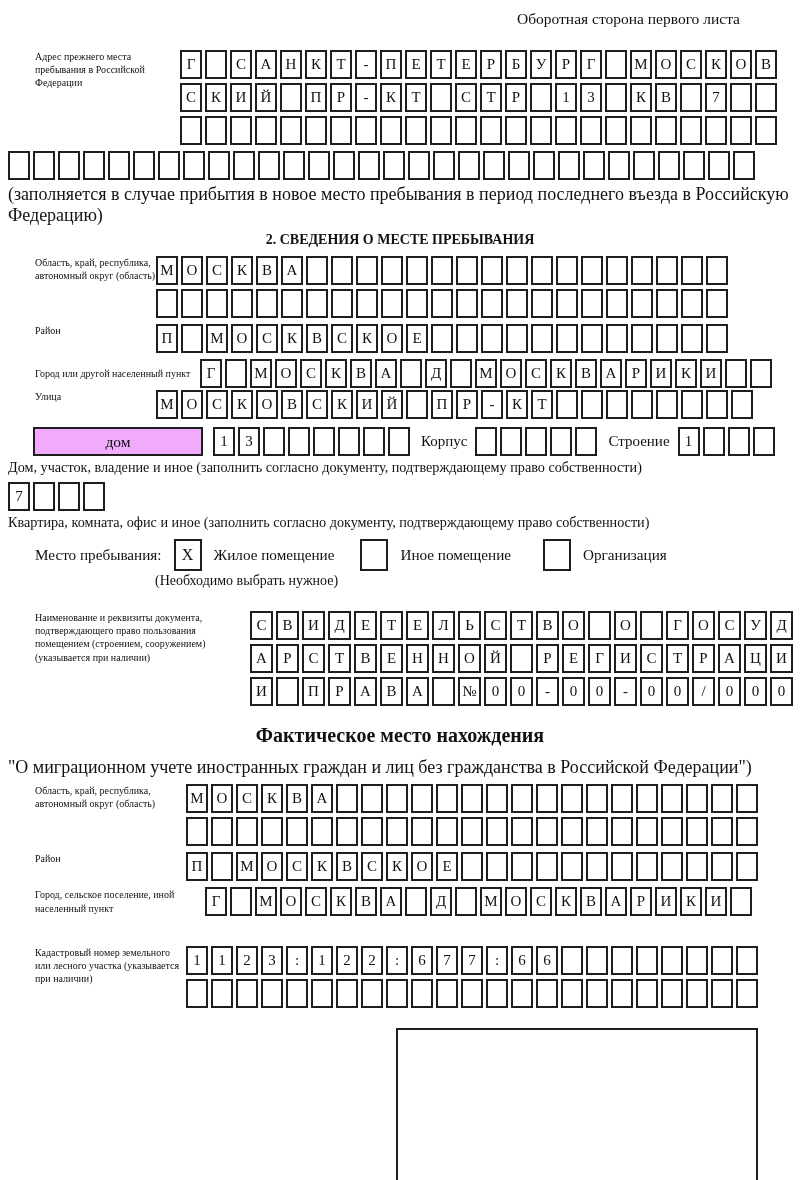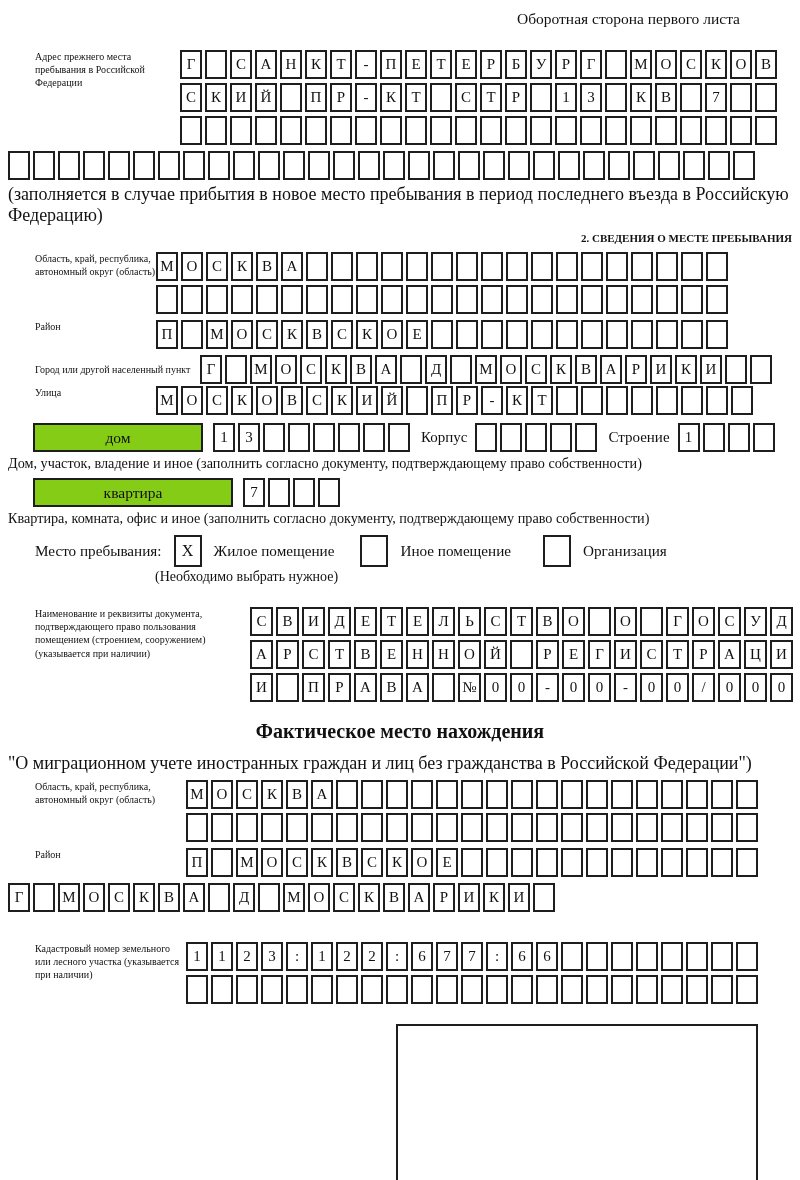--- a/index.html
+++ b/index.html
@@ -11,25 +11,25 @@
   .row.vcenter{align-items:center;}
   .lbl{font-size:10px;line-height:1.32;padding-left:27px;box-sizing:border-box;flex:0 0 auto;}
   .gridcol{display:flex;flex-direction:column;flex:0 0 auto;}
   .grid{display:flex;margin-bottom:4px;}
   .cell{flex:0 0 auto;width:18px;height:25px;border:2px solid #1e1e1e;margin-right:3px;
         display:flex;align-items:center;justify-content:center;font-size:15px;background:#fff;}
   .cell-wide .cell{width:19px;}
   .fullrow{margin:2px 0 4px 0;}
   .note{font-size:18px;margin:2px 0 6px 0;}
   .note-left{font-size:14.2px;text-align:left;margin:3px 0 6px 0;}
-  .sect-title{font-size:11px;font-weight:bold;text-align:right;margin:6px 0 8px 0;}
+  .sect-title{font-size:14px;font-weight:bold;text-align:center;margin:6px 0 8px 0;}
   .sub-title{font-size:20px;font-weight:bold;text-align:center;margin:14px 0 10px 0;}
 
   .widebox{border:2px solid #1e1e1e;height:29px;display:flex;align-items:center;justify-content:center;
-           font-size:15.5px;box-sizing:border-box;background:#84cc16;flex:0 0 auto;}
+           font-size:15.5px;box-sizing:border-box;background:#f0abfc;flex:0 0 auto;}
   .inlinelbl{font-size:15px;margin:0 8px;white-space:nowrap;align-self:center;}
 
   .chk{flex:0 0 auto;width:24px;height:28px;border:2px solid #1e1e1e;display:flex;align-items:center;
        justify-content:center;font-size:16px;background:#fff;}
   .chklbl{font-size:15.2px;margin:0 0 0 12px;white-space:nowrap;}
   .stayrow{display:flex;align-items:center;margin:8px 0 2px 0;}
   .staylbl{font-size:15.2px;padding-left:27px;margin-right:12px;}
   .choose-note{font-size:14px;margin:2px 0 22px 147px;}
 
   .stampbox{border:2px solid #1e1e1e;width:358px;height:170px;margin:16px 0 4px 388px;background:#fff;}
@@ -328,21 +328,20 @@
     <div class="grid" style="margin-bottom:0;">
         <span class="cell">1</span>
         <span class="cell"></span>
         <span class="cell"></span>
         <span class="cell"></span>
       </div>
   </div>
   <div class="note-left">Дом, участок, владение и иное (заполнить согласно документу, подтверждающему право собственности)</div>
 
   <div class="row vcenter">
-    <div class="widebox" style="width:200px;margin-left:25px;margin-right:10px;">квартира</div>
     <div class="grid" style="margin-bottom:0;">
         <span class="cell">7</span>
         <span class="cell"></span>
         <span class="cell"></span>
         <span class="cell"></span>
       </div>
   </div>
   <div class="note-left">Квартира, комната, офис и иное (заполнить согласно документу, подтверждающему право собственности)</div>
 
   <div class="stayrow">
@@ -513,20 +512,21 @@
         <span class="cell"></span>
         <span class="cell"></span>
         <span class="cell"></span>
         <span class="cell"></span>
         <span class="cell"></span>
         <span class="cell"></span>
       </div>
   </div>
 
   <div class="row vcenter">
+    <div class="lbl" style="width:197px;">Город, сельское поселение, иной населенный пункт</div>
     <div class="grid" style="margin-bottom:0;">
         <span class="cell">Г</span>
         <span class="cell"></span>
         <span class="cell">М</span>
         <span class="cell">О</span>
         <span class="cell">С</span>
         <span class="cell">К</span>
         <span class="cell">В</span>
         <span class="cell">А</span>
         <span class="cell"></span>

